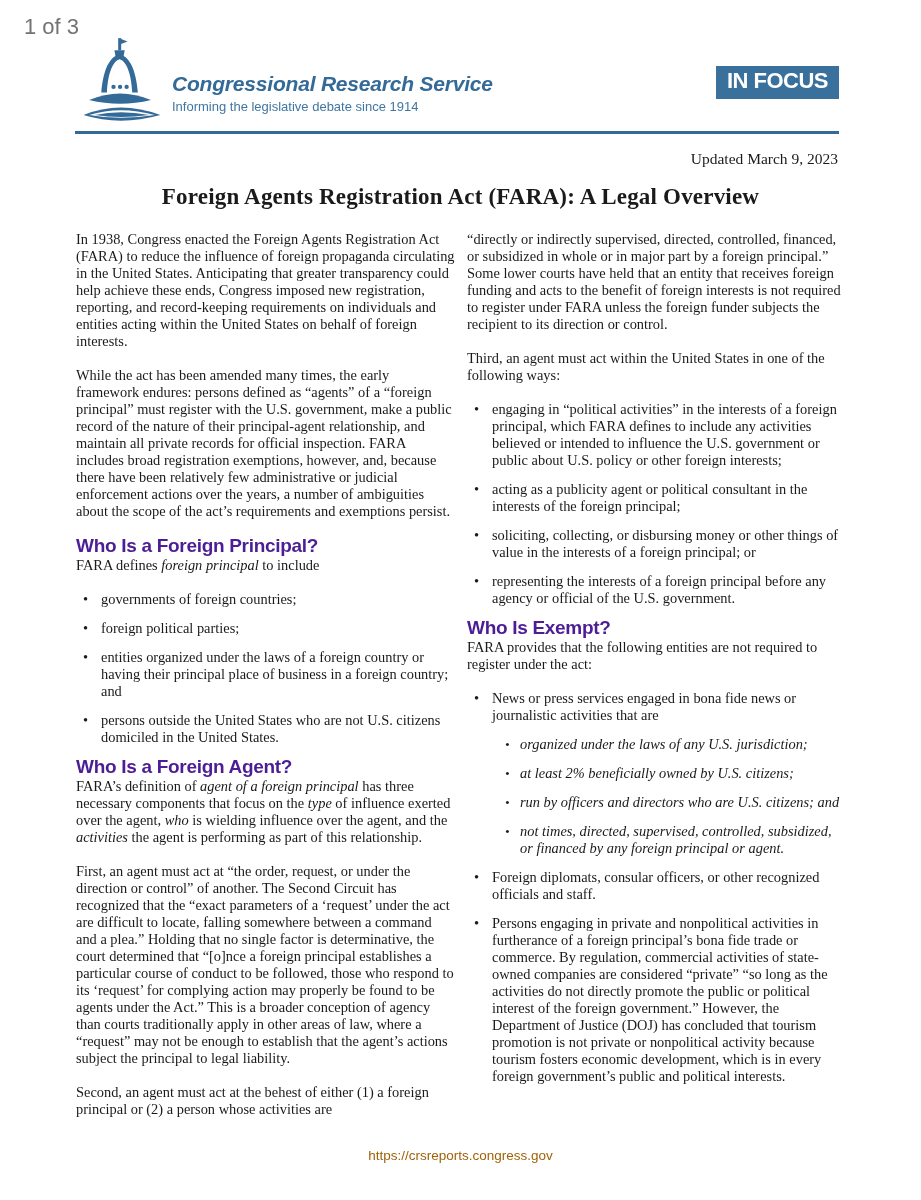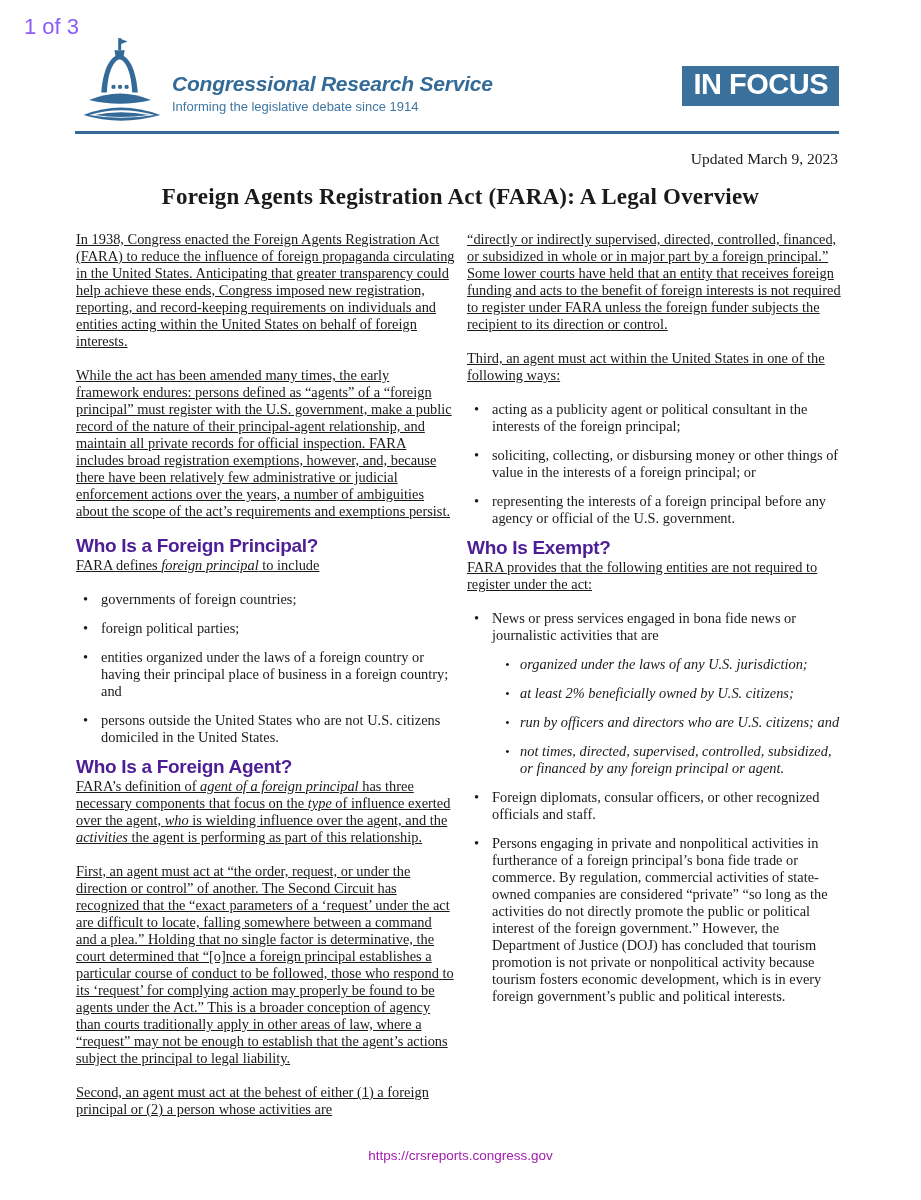--- a/index.html
+++ b/index.html
@@ -8,21 +8,21 @@
     width: 921px; height: 1200px;
     background: #ffffff;
     position: relative;
     overflow: hidden;
     font-family: "Liberation Serif", serif;
     color: #1a1a1a;
   }
   .page-indicator {
     position: absolute; top: 14px; left: 24px;
     font-family: "Liberation Sans", sans-serif;
-    font-size: 22px; color: #8b5cf6;
+    font-size: 22px; color: #737373;
   }
   header {
     display: flex; align-items: flex-start;
     margin: 38px 82px 0 76px;
     height: 94px;
   }
   .logo-wrap { width: 90px; height: 94px; flex: 0 0 auto; }
   .brand-text { margin: 34px 0 0 6px; }
   .brand-title {
     font-family: "Liberation Sans", sans-serif;
@@ -32,21 +32,21 @@
   }
   .brand-tagline {
     font-family: "Liberation Sans", sans-serif;
     font-size: 13px; color: #3f77a3; margin-top: 3px;
     white-space: nowrap;
   }
   .badge {
     margin-left: auto; margin-top: 28px;
     background: #3a709c; color: #ffffff;
     font-family: "Liberation Sans", sans-serif;
-    font-weight: bold; font-size: 29px;
+    font-weight: bold; font-size: 22px;
     letter-spacing: -0.5px;
     padding: 2px 11px 5px 11px;
     white-space: nowrap;
   }
   .header-rule {
     margin: -1px 82px 0 75px;
     height: 3px; background: #336a97;
   }
   .updated {
     text-align: right;
@@ -60,21 +60,21 @@
     letter-spacing: 0.2px;
   }
   main.columns {
     display: flex; gap: 12px;
     margin: 21px 75px 0 76px;
   }
   .col {
     width: 379px; flex: 0 0 auto;
     font-size: 14.4px; line-height: 17px;
   }
-  .col p { margin: 0 0 17px 0; text-decoration: underline; }
+  .col p { margin: 0 0 17px 0; }
   .col h2 {
     font-family: "Liberation Sans", sans-serif;
     font-size: 19px; font-weight: 700;
     color: #4c1d95; letter-spacing: -0.3px;
     margin: 0 0 3px 0;
   }
   .it { font-style: italic; }
   ul.bullets { list-style: none; margin: 0 0 5px 0; padding: 0; }
   ul.bullets > li {
     position: relative; padding-left: 25px; margin: 0 0 12px 0;
@@ -91,21 +91,21 @@
   ul.sub > li::before {
     content: "\2022";
     position: absolute; left: 13px; top: 0; font-size: 13px;
   }
   footer {
     position: absolute; top: 1146px; left: 0; width: 100%;
     text-align: center;
   }
   footer a {
     font-family: "Liberation Sans", sans-serif;
-    font-size: 13.5px; color: #a21caf; text-decoration: none;
+    font-size: 13.5px; color: #a16207; text-decoration: none;
   }
 </style>
 </head>
 <body>
 
 <div class="page-indicator">1 of 3</div>
 
 <header>
   <div class="logo-wrap">
     <svg viewBox="0 0 96 100" width="90" height="94" aria-hidden="true">
@@ -151,20 +151,21 @@
       </ul>
     <h2>Who Is a Foreign Agent?</h2>
     <p><span>FARA’s definition of </span><span class="it">agent of a foreign principal</span><span> has three necessary components that focus on the </span><span class="it">type</span><span> of influence exerted over the agent, </span><span class="it">who</span><span> is wielding influence over the agent, and the </span><span class="it">activities</span><span> the agent is performing as part of this relationship.</span></p>
     <p>First, an agent must act at “the order, request, or under the direction or control” of another. The Second Circuit has recognized that the “exact parameters of a ‘request’ under the act are difficult to locate, falling somewhere between a command and a plea.” Holding that no single factor is determinative, the court determined that “[o]nce a foreign principal establishes a particular course of conduct to be followed, those who respond to its ‘request’ for complying action may properly be found to be agents under the Act.” This is a broader conception of agency than courts traditionally apply in other areas of law, where a “request” may not be enough to establish that the agent’s actions subject the principal to legal liability.</p>
     <p>Second, an agent must act at the behest of either (1) a foreign principal or (2) a person whose activities are</p>
   </section>
   <section class="col">
     <p>“directly or indirectly supervised, directed, controlled, financed, or subsidized in whole or in major part by a foreign principal.” Some lower courts have held that an entity that receives foreign funding and acts to the benefit of foreign interests is not required to register under FARA unless the foreign funder subjects the recipient to its direction or control.</p>
     <p>Third, an agent must act within the United States in one of the following ways:</p>
     <ul class="bullets">
+        <li><span>engaging in “political activities” in the interests of a foreign principal, which FARA defines to include any activities believed or intended to influence the U.S. government or public about U.S. policy or other foreign interests;</span></li>
         <li><span>acting as a publicity agent or political consultant in the interests of the foreign principal;</span></li>
         <li><span>soliciting, collecting, or disbursing money or other things of value in the interests of a foreign principal; or</span></li>
         <li><span>representing the interests of a foreign principal before any agency or official of the U.S. government.</span></li>
       </ul>
     <h2>Who Is Exempt?</h2>
     <p>FARA provides that the following entities are not required to register under the act:</p>
     <ul class="bullets">
         <li><span>News or press services engaged in bona fide news or journalistic activities that are</span><ul class="sub">
             <li>organized under the laws of any U.S. jurisdiction;</li>
             <li>at least 2% beneficially owned by U.S. citizens;</li>

